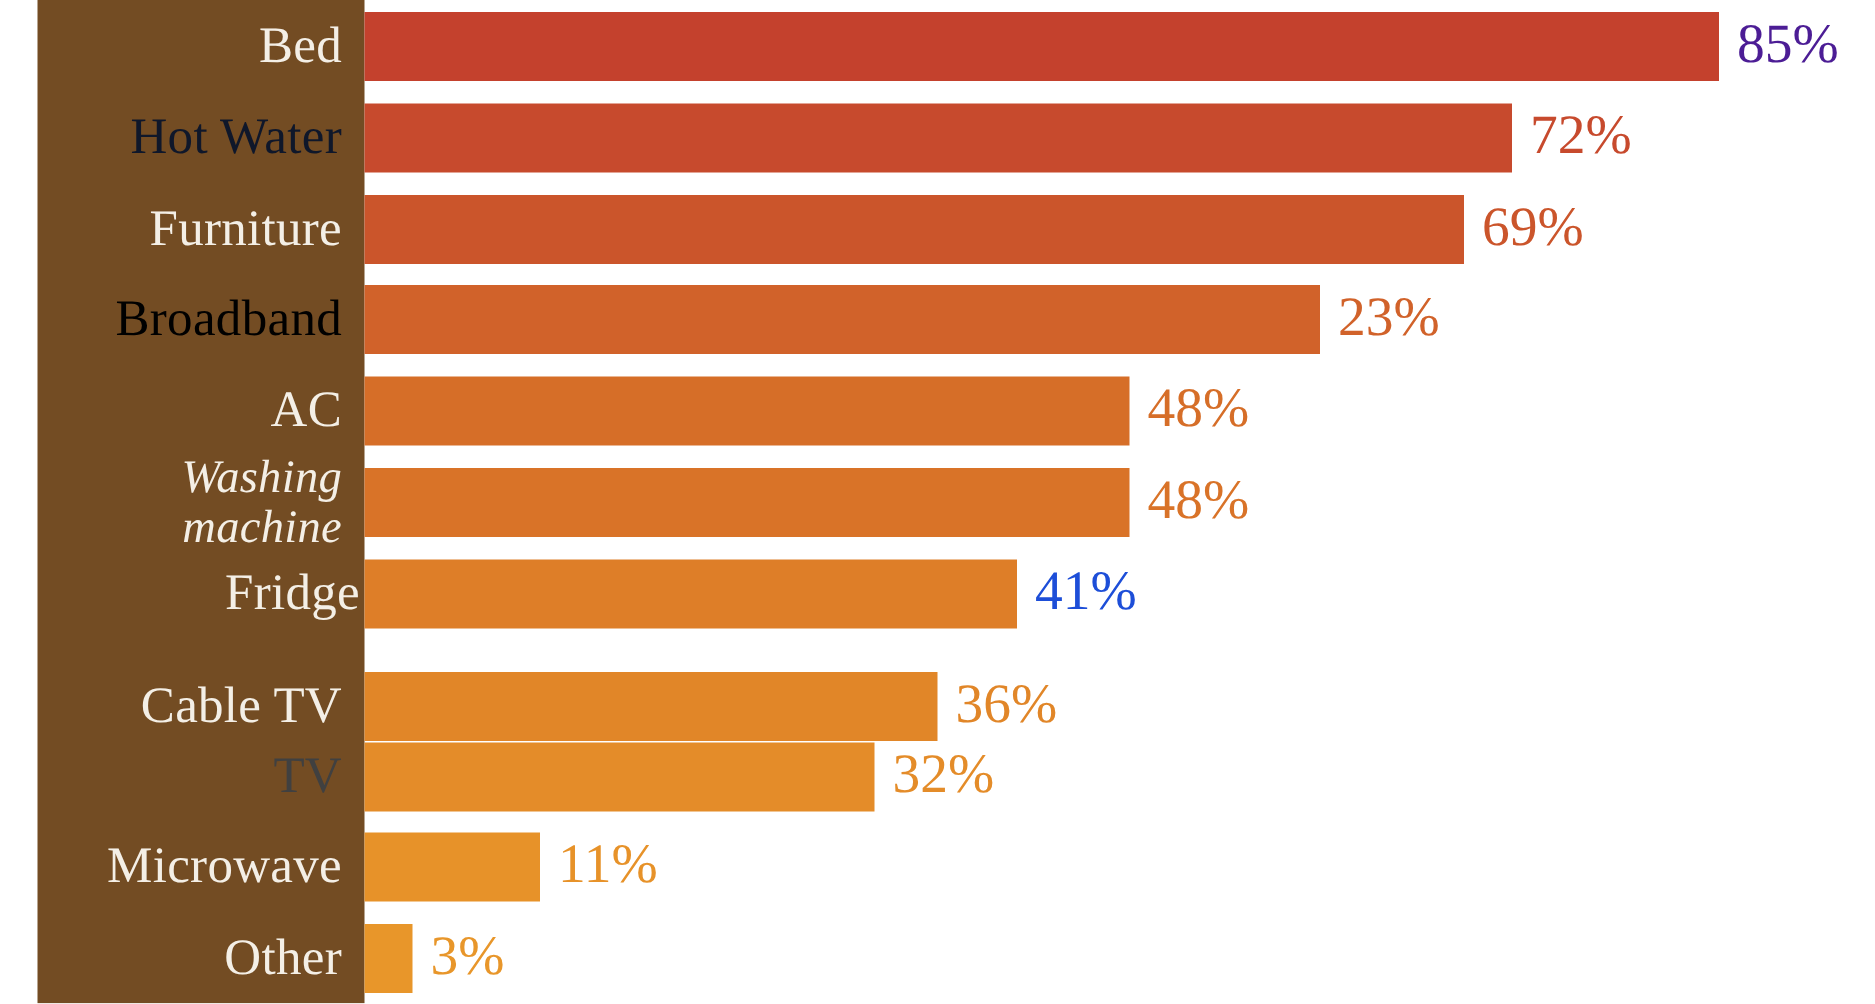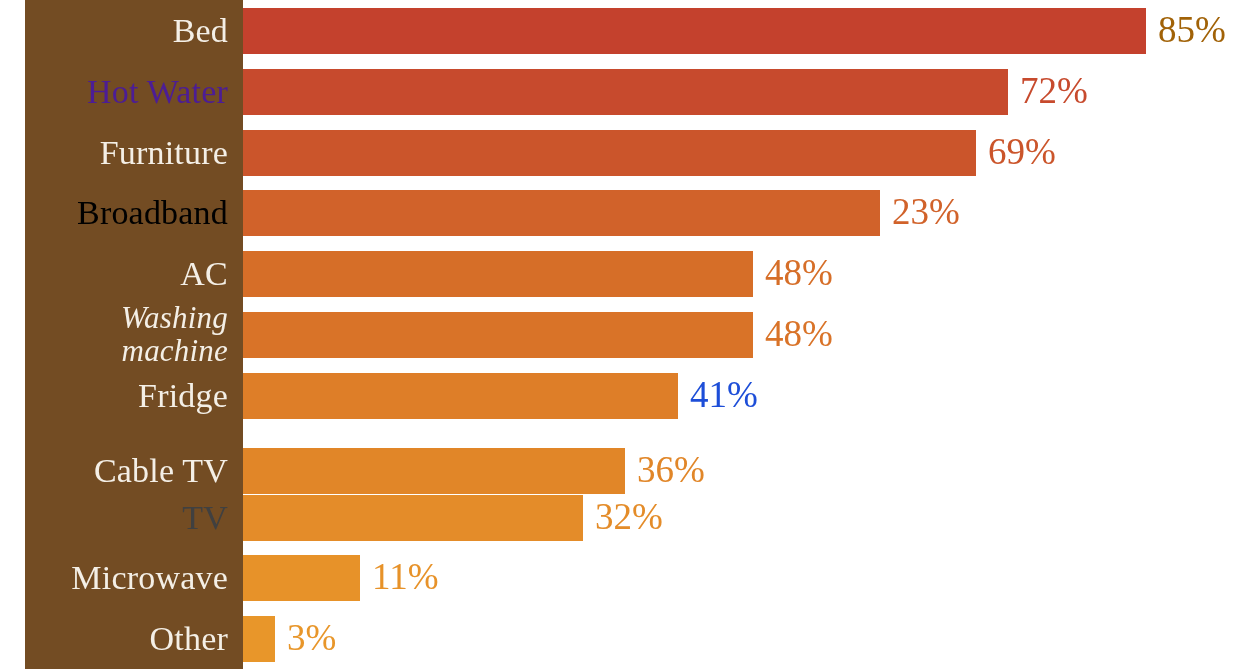--- a/index.html
+++ b/index.html
@@ -73,24 +73,24 @@
 </style>
 </head>
 <body>
 
 <div id="chart-root" style="background: rgb(255, 255, 255);">
   <div id="label-panel" style="background: rgb(115, 76, 35);"></div>
   <div id="rows">
       <div class="row" style="top: 0px; height: 61px;">
         <div class="cat-label" style="color: rgb(244, 239, 230);">Bed</div>
         <div class="bar" style="width: 903px; height: 46px; top: 8px; background: rgb(196, 65, 45);"></div>
-        <div class="value-label" style="left: 1158px; color: #a16207; top: 11px;">85%</div>
+        <div class="value-label" style="left: 1158px; color: #4c1d95; top: 11px;">85%</div>
       </div>
       <div class="row" style="top: 61px; height: 61px;">
-        <div class="cat-label" style="color: #4c1d95;">Hot Water</div>
+        <div class="cat-label" style="color: #0f172a;">Hot Water</div>
         <div class="bar" style="width: 765px; height: 46px; top: 8px; background: rgb(199, 74, 45);"></div>
         <div class="value-label" style="left: 1020px; color: rgb(199, 74, 45); top: 11px;">72%</div>
       </div>
       <div class="row" style="top: 122px; height: 61px;">
         <div class="cat-label" style="color: rgb(244, 239, 230);">Furniture</div>
         <div class="bar" style="width: 733px; height: 46px; top: 8px; background: rgb(203, 85, 43);"></div>
         <div class="value-label" style="left: 988px; color: rgb(203, 85, 43); top: 11px;">69%</div>
       </div>
       <div class="row" style="top: 182px; height: 61px;">
         <div class="cat-label" style="color: #000000;">Broadband</div>
@@ -102,21 +102,21 @@
         <div class="bar" style="width: 510px; height: 46px; top: 8px; background: rgb(214, 110, 40);"></div>
         <div class="value-label" style="left: 765px; color: rgb(214, 110, 40); top: 11px;">48%</div>
       </div>
       <div class="row" style="top: 304px; height: 61px;">
         <div class="cat-label two-line" style="color: rgb(244, 239, 230); font-style: italic;">Washing
 machine</div>
         <div class="bar" style="width: 510px; height: 46px; top: 8px; background: rgb(217, 115, 40);"></div>
         <div class="value-label" style="left: 765px; color: rgb(217, 115, 40); top: 11px;">48%</div>
       </div>
       <div class="row" style="top: 365px; height: 61px;">
-        <div class="cat-label" style="color: rgb(244, 239, 230);">Fridge</div>
+        <div class="cat-label" style="color: rgb(244, 239, 230); padding-left: 12px;">Fridge</div>
         <div class="bar" style="width: 435px; height: 46px; top: 8px; background: rgb(222, 126, 40);"></div>
         <div class="value-label" style="left: 690px; color: #1d4ed8; top: 11px;">41%</div>
       </div>
       <div class="row" style="top: 440px; height: 61px;">
         <div class="cat-label" style="color: rgb(244, 239, 230);">Cable TV</div>
         <div class="bar" style="width: 382px; height: 46px; top: 8px; background: rgb(225, 134, 40);"></div>
         <div class="value-label" style="left: 637px; color: rgb(225, 134, 40); top: 11px;">36%</div>
       </div>
       <div class="row" style="top: 487px; height: 61px;">
         <div class="cat-label" style="color: #404040;">TV</div>

